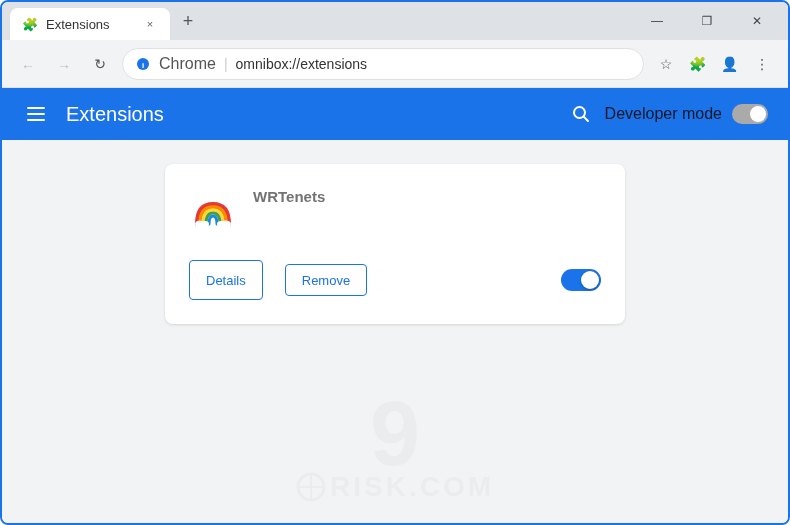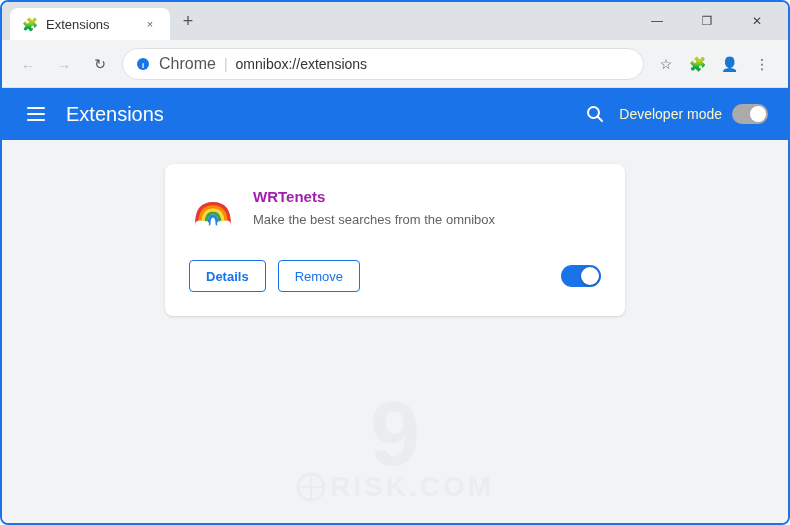--- a/index.html
+++ b/index.html
@@ -232,22 +232,22 @@
       cursor: pointer;
       width: 28px;
       height: 28px;
       display: flex;
       align-items: center;
       justify-content: center;
       border-radius: 50%;
     }
 
     .dev-mode-label {
-      color: #fef9c3;
-      font-size: 14px;
+      color: #0f172a;
+      font-size: 16px;
     }
 
     .toggle-switch {
       width: 36px;
       height: 20px;
       background: #555;
       border-radius: 10px;
       position: relative;
       cursor: pointer;
     }
@@ -316,64 +316,65 @@
       flex-shrink: 0;
     }
 
     .extension-info {
       flex: 1;
     }
 
     .extension-name {
       font-size: 15px;
       font-weight: 600;
-      color: #a21caf;
+      color: #737373;
       margin-bottom: 6px;
     }
 
     .extension-desc {
       font-size: 13px;
       color: #5f6368;
       line-height: 1.4;
     }
 
     .extension-footer {
       display: flex;
       align-items: center;
       gap: 12px;
     }
 
     .btn-details {
-      height: 32px;
+      height: 40px;
       padding: 0 16px;
       border: 1px solid #1a73e8;
       border-radius: 4px;
       background: #fff;
       color: #1a73e8;
       font-size: 13px;
-      font-weight: 700;
+      font-weight: 400;
       cursor: pointer;
       display: flex;
       align-items: center;
       justify-content: center;
     }
 
     .btn-remove {
       height: 32px;
       padding: 0 16px;
       border: 1px solid #1a73e8;
       border-radius: 4px;
       background: #fff;
       color: #1a73e8;
       font-size: 13px;
       font-weight: 500;
       cursor: pointer;
       display: flex;
       align-items: center;
       justify-content: center;
+      margin-left: 10px;
     }
 
     .spacer { flex: 1; }
 
     .ext-toggle {
       width: 40px;
       height: 22px;
       background: #1a73e8;
       border-radius: 11px;
       position: relative;
@@ -490,21 +491,20 @@
             <path d="M18 34 Q18 26 22 26 Q26 26 26 34" stroke="#1e88e5" stroke-width="3" fill="none" stroke-linecap="round"></path>
 
             <ellipse cx="9" cy="34" rx="5" ry="3.5" fill="white"></ellipse>
             <ellipse cx="14" cy="34" rx="4" ry="3" fill="white"></ellipse>
             <ellipse cx="35" cy="34" rx="5" ry="3.5" fill="white"></ellipse>
             <ellipse cx="30" cy="34" rx="4" ry="3" fill="white"></ellipse>
           </svg>
         </div>
         <div class="extension-info">
           <div class="extension-name">WRTenets</div>
-          <div class="extension-desc">Make the best searches from the omnibox</div>
         </div>
       </div>
 
       <div class="extension-footer">
         <button class="btn-details">Details</button>
         <button class="btn-remove">Remove</button>
         <div class="spacer"></div>
         <div class="ext-toggle">
           <div class="ext-toggle-knob"></div>
         </div>

